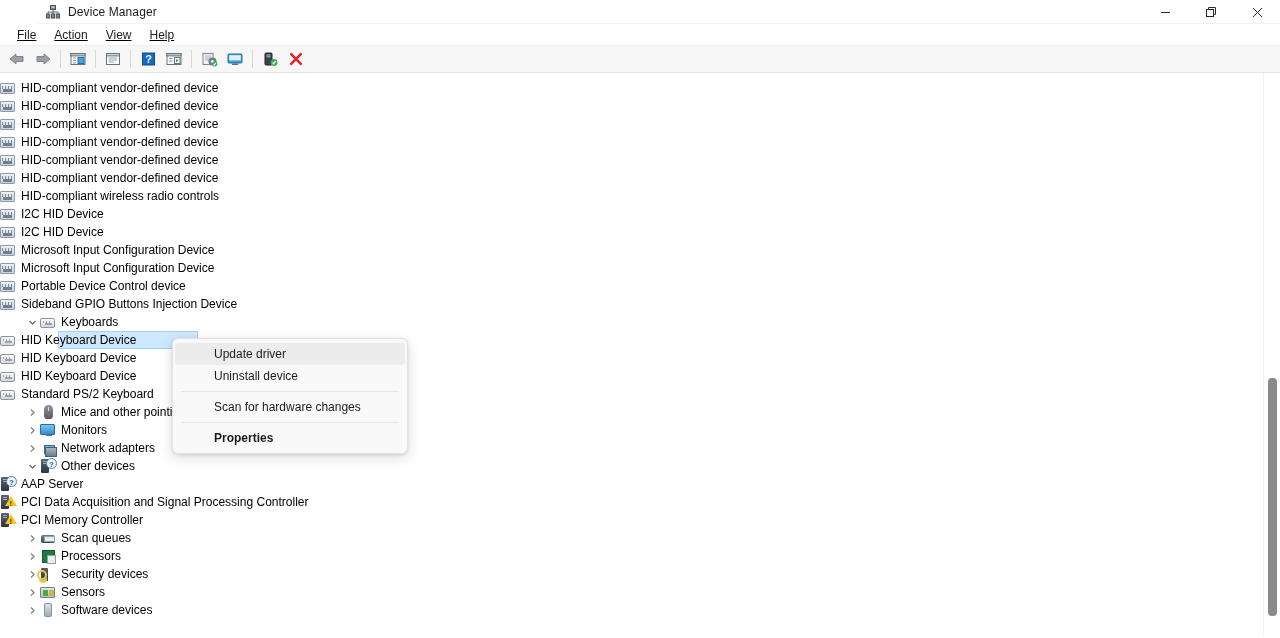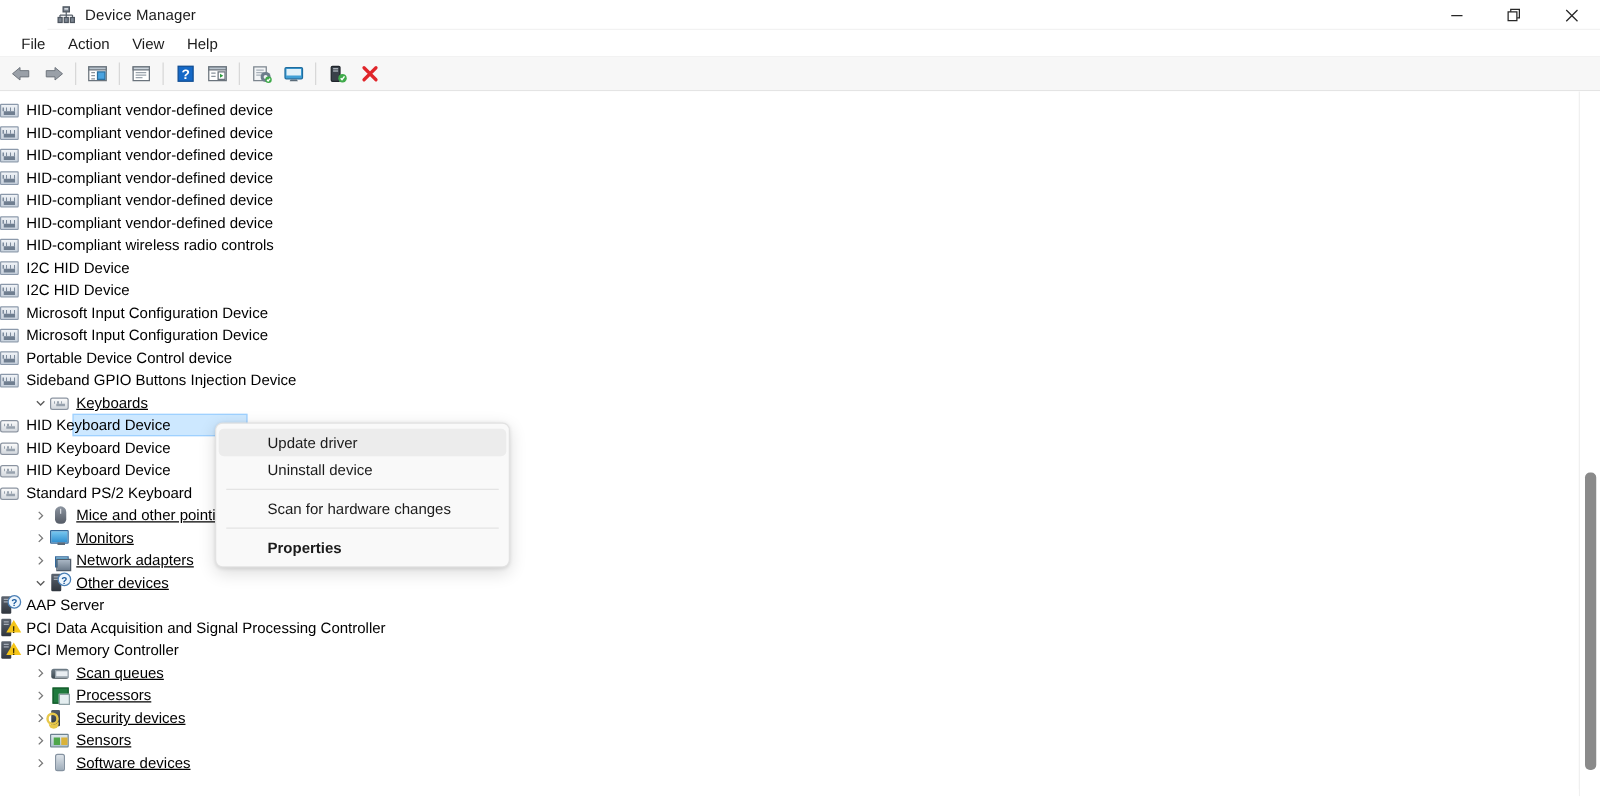--- a/index.html
+++ b/index.html
@@ -47,20 +47,21 @@
   }
 
   
   .menubar {
     height: 22px;
     background: #ffffff;
     display: flex;
     align-items: center;
     padding-left: 8px;
     border-bottom: 1px solid #eeeeee;
+    text-decoration: underline;
   }
   .menu-item {
     font-size: 12px;
     color: #1b1b1b;
     padding: 2px 9px;
     line-height: 16px;
     white-space: nowrap;
   }
 
   
@@ -132,21 +133,21 @@
   }
   .icon {
     width: 16px; height: 16px;
     flex: 0 0 auto;
     margin-right: 5px;
     position: relative;
     display: inline-block;
   }
 
   
-  .lvl1 { padding-left: 24px; text-decoration: underline; }   
+  .lvl1 { padding-left: 24px; }   
   .lvl2 { }   
 
   
   .ic-hid {
     background: linear-gradient(#f0f3f7, #c8d2de);
     border: 1px solid #8b99ab;
     border-radius: 1px;
     width: 15px; height: 11px;
     margin-top: 3px;
   }

